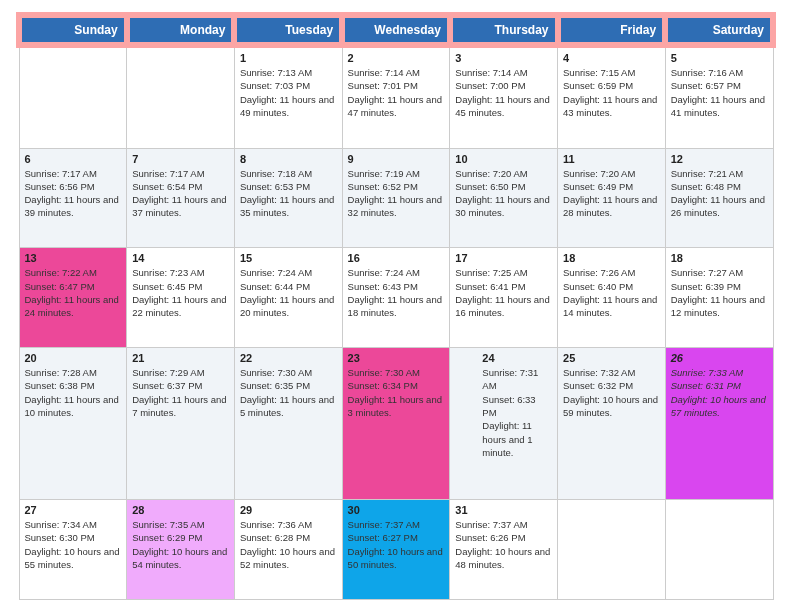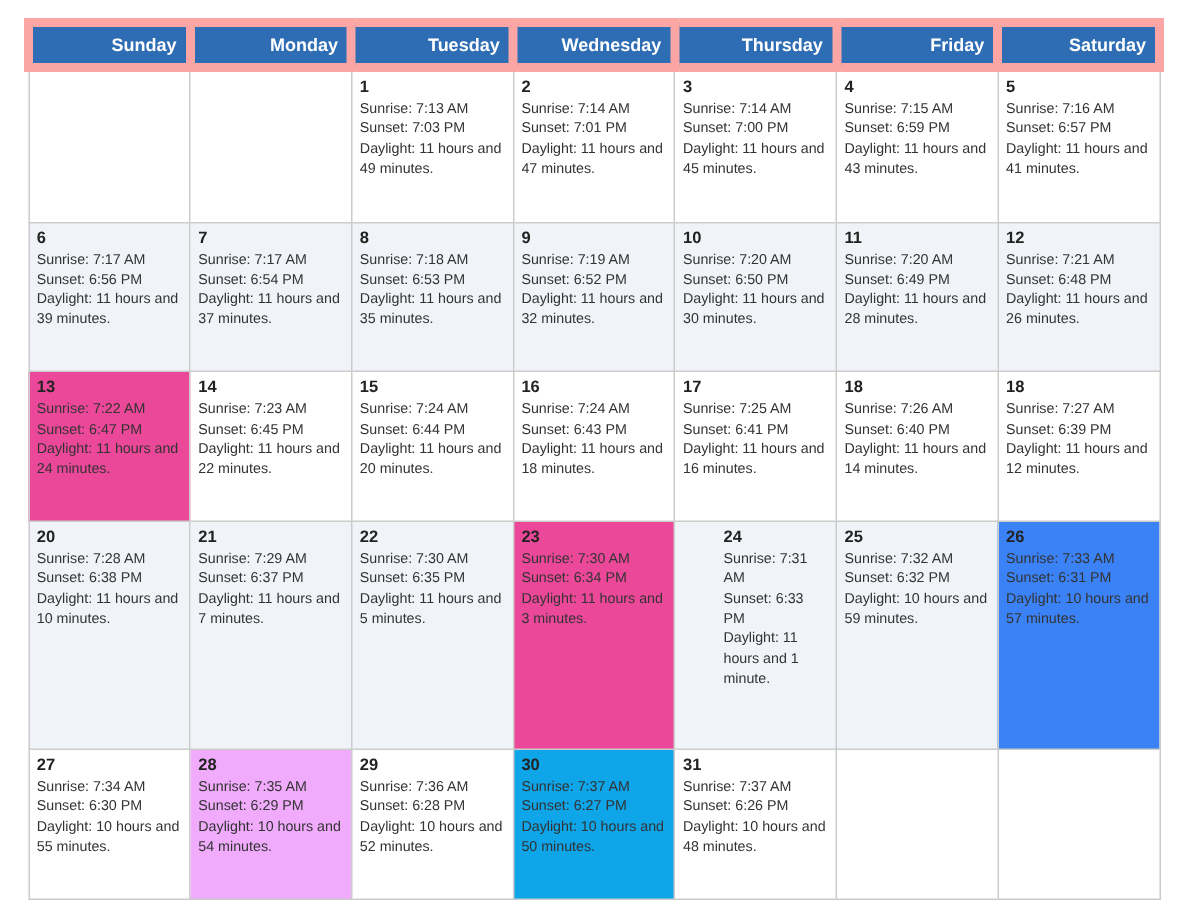--- a/index.html
+++ b/index.html
@@ -209,21 +209,21 @@
             <div class="cell-info">Sunrise: 7:30 AM<br>Sunset: 6:34 PM<br>Daylight: 11 hours and 3 minutes.</div>
           </td>
           <td style="background: rgb(240, 244, 248); padding-left: 32px;">
             <div class="day-num">24</div>
             <div class="cell-info">Sunrise: 7:31 AM<br>Sunset: 6:33 PM<br>Daylight: 11 hours and 1 minute.</div>
           </td>
           <td style="background: rgb(240, 244, 248);">
             <div class="day-num">25</div>
             <div class="cell-info">Sunrise: 7:32 AM<br>Sunset: 6:32 PM<br>Daylight: 10 hours and 59 minutes.</div>
           </td>
-          <td style="background: #3b82f6;">
+          <td style="background: #d946ef; font-style: italic;">
             <div class="day-num">26</div>
             <div class="cell-info">Sunrise: 7:33 AM<br>Sunset: 6:31 PM<br>Daylight: 10 hours and 57 minutes.</div>
           </td>
         </tr>
         <tr>
           <td style="background: rgb(255, 255, 255);">
             <div class="day-num">27</div>
             <div class="cell-info">Sunrise: 7:34 AM<br>Sunset: 6:30 PM<br>Daylight: 10 hours and 55 minutes.</div>
           </td>
           <td style="background: #f0abfc; margin-top: 18px;">

